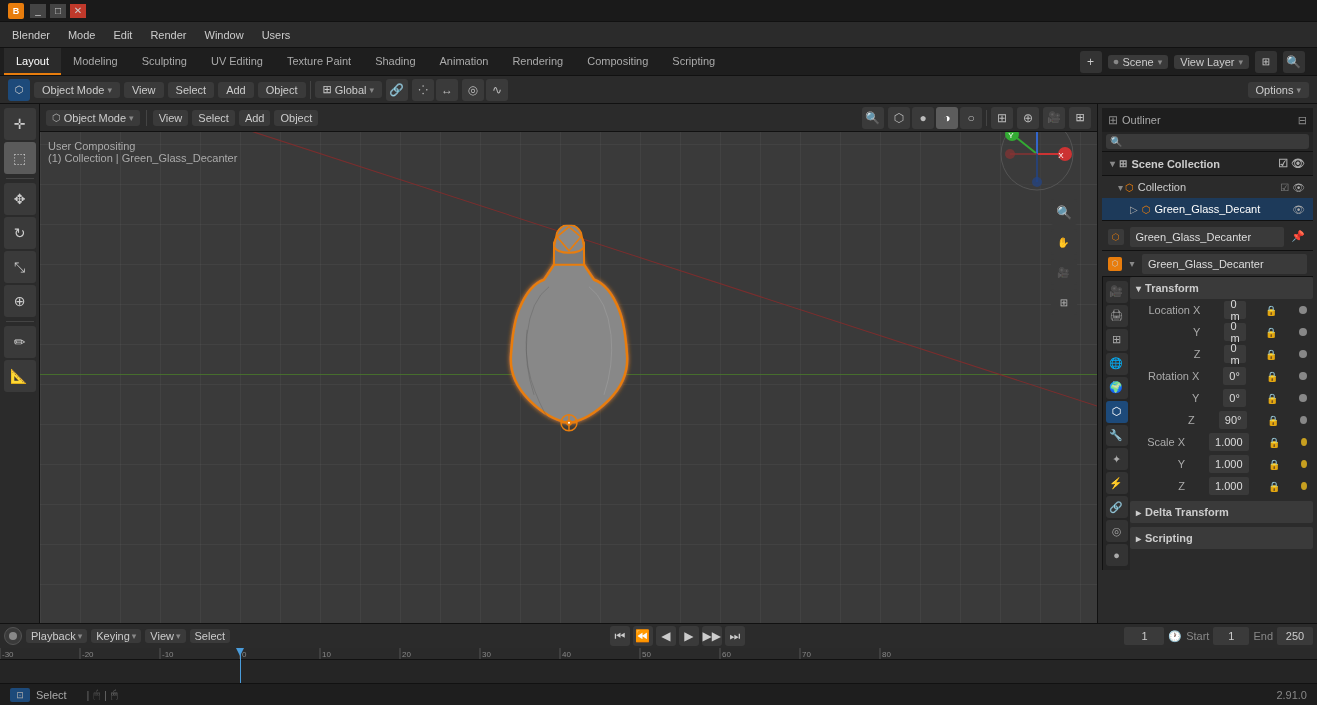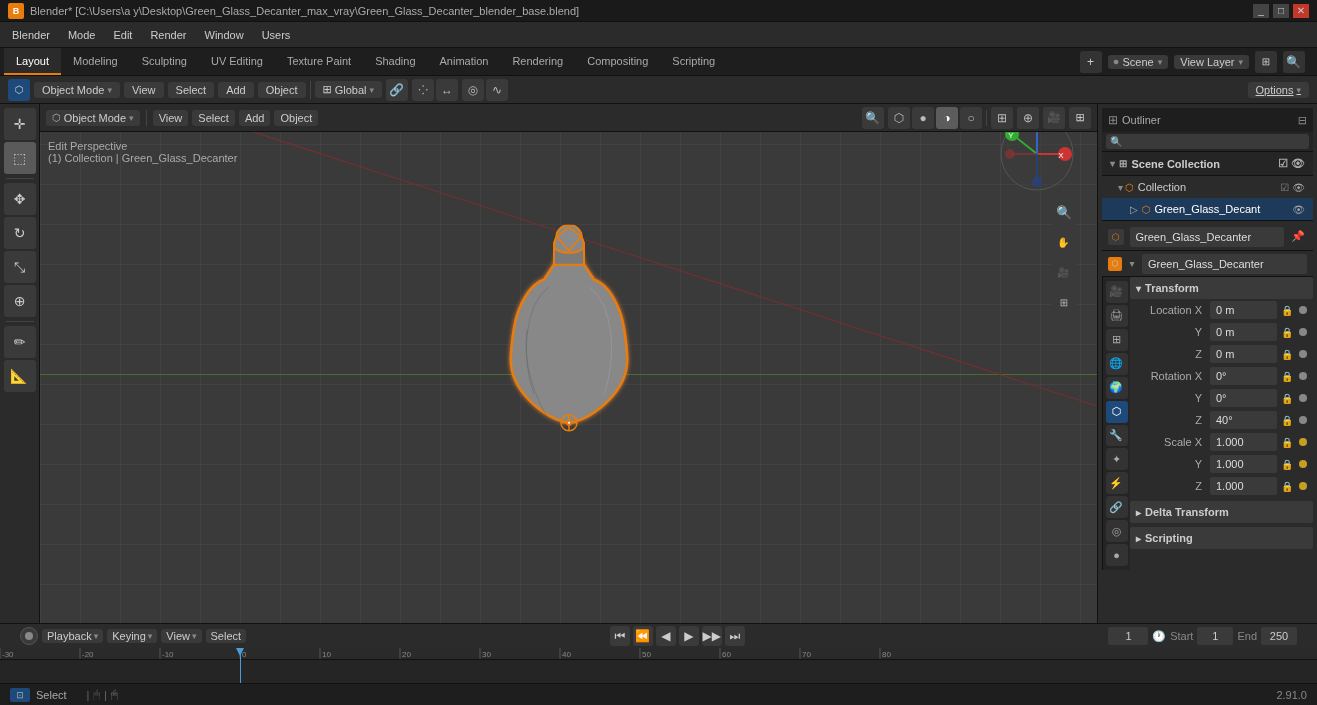--- a/index.html
+++ b/index.html
@@ -373,21 +373,21 @@
       font-weight: bold;
       cursor: pointer;
       border-radius: 2px;
       gap: 4px;
     }
     .prop-row {
       display: flex;
       align-items: center;
       height: 22px;
       padding: 0 6px;
-      gap: 4px;
+      gap: 20px;
     }
     .prop-label {
       width: 70px;
       font-size: 11px;
       color: #aaa;
       text-align: right;
       padding-right: 4px;
     }
     .prop-value {
       flex: 1;
@@ -492,21 +492,21 @@
       cursor: pointer;
       display: flex;
       align-items: center;
       gap: 2px;
     }
     #tl-playback {
       height: 24px;
       background: #2b2b2b;
       display: flex;
       align-items: center;
-      padding: 0 20px;
+      padding: 0 4px;
       gap: 4px;
       justify-content: space-between;
     }
     .tl-transport-btn {
       width: 20px;
       height: 20px;
       background: #3a3a3a;
       border-radius: 3px;
       display: flex;
       align-items: center;
@@ -635,21 +635,20 @@
       justify-content: center;
       cursor: pointer;
       font-size: 12px;
       color: #bbb;
     }
     .ts-right {
       margin-left: auto;
       display: flex;
       align-items: center;
       gap: 4px;
-      text-decoration: underline;
     }
 
     
     .sc-icons {
       margin-left: auto;
       display: flex;
       gap: 3px;
     }
     .sc-icon {
       font-size: 11px;
@@ -667,21 +666,20 @@
       cursor: pointer;
     }
     .coll-item-row.active-blue { background: #1d3a5a; }
 
   </style>
 </head>
 <body>
 
 <div id="titlebar">
   <div id="titlebar-icon">B</div>
-  <span id="titlebar-text">Blender* [C:\Users\a y\Desktop\Green_Glass_Decanter_max_vray\Green_Glass_Decanter_blender_base.blend]</span>
   <div id="titlebar-controls">
     <button class="win-btn">_</button>
     <button class="win-btn">□</button>
     <button class="win-btn close">✕</button>
   </div>
 </div>
 
 <div id="menubar">
   <div class="menu-item">Blender</div>
   <div class="menu-item">Mode</div>
@@ -794,21 +792,21 @@
         <div style="width:22px;height:22px;background:#3a3a3a;border-radius:3px;display:flex;align-items:center;justify-content:center;cursor:pointer;font-size:11px;">⊞</div>
       </div>
     </div>
 
     <div id="viewport-canvas" style="padding-top:28px;">
       <div class="grid-bg"></div>
       <div class="axis-line-h"></div>
       <div class="axis-line-diag"></div>
 
       <div id="viewport-info" style="top:36px;">
-        <div>Edit Perspective</div>
+        <div>User Compositing</div>
         <div>(1) Collection | Green_Glass_Decanter</div>
       </div>
 
       <div id="decanter-container">
         <svg id="decanter-svg" viewBox="0 0 140 240" xmlns="http://www.w3.org/2000/svg">
 
           <defs>
             <filter id="glow">
               <feGaussianBlur stdDeviation="2" result="coloredBlur"></feGaussianBlur>
               <feMerge>
@@ -992,21 +990,21 @@
                 <span class="prop-label">Y</span>
                 <div class="prop-value">
                   <span>0°</span>
                 </div>
                 <span class="prop-lock">🔒</span>
                 <div class="prop-dot"></div>
               </div>
               <div class="prop-row">
                 <span class="prop-label">Z</span>
                 <div class="prop-value">
-                  <span>40°</span>
+                  <span>90°</span>
                 </div>
                 <span class="prop-lock">🔒</span>
                 <div class="prop-dot"></div>
               </div>
 
 
               <div class="prop-row">
                 <span class="prop-label">Scale X</span>
                 <div class="prop-value">
                   <span>1.000</span>

